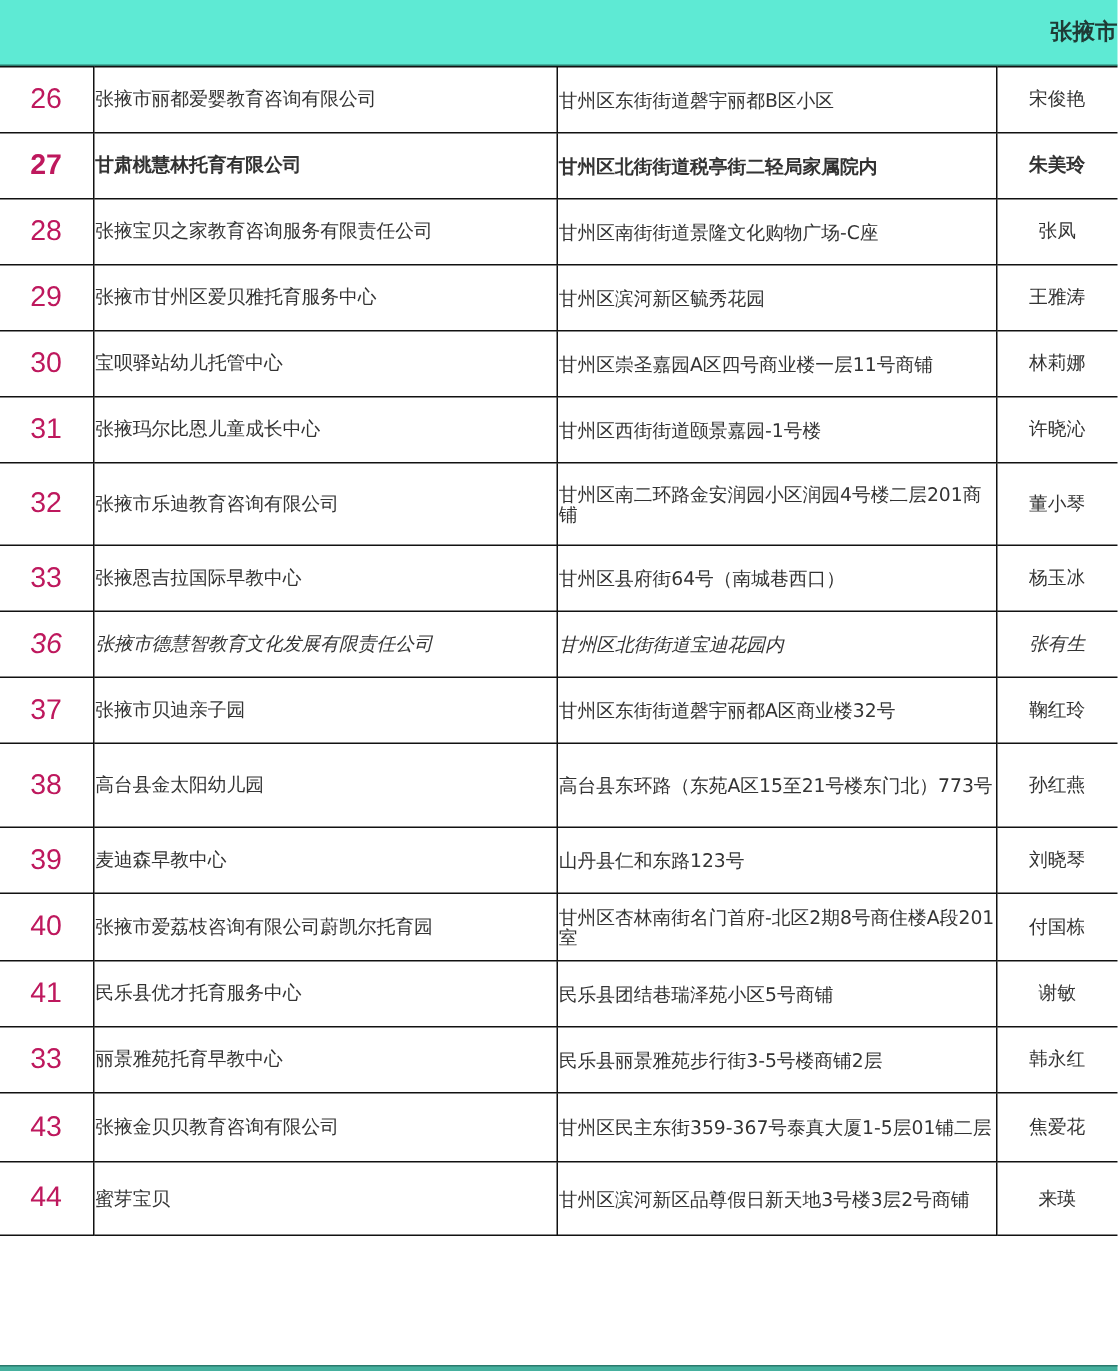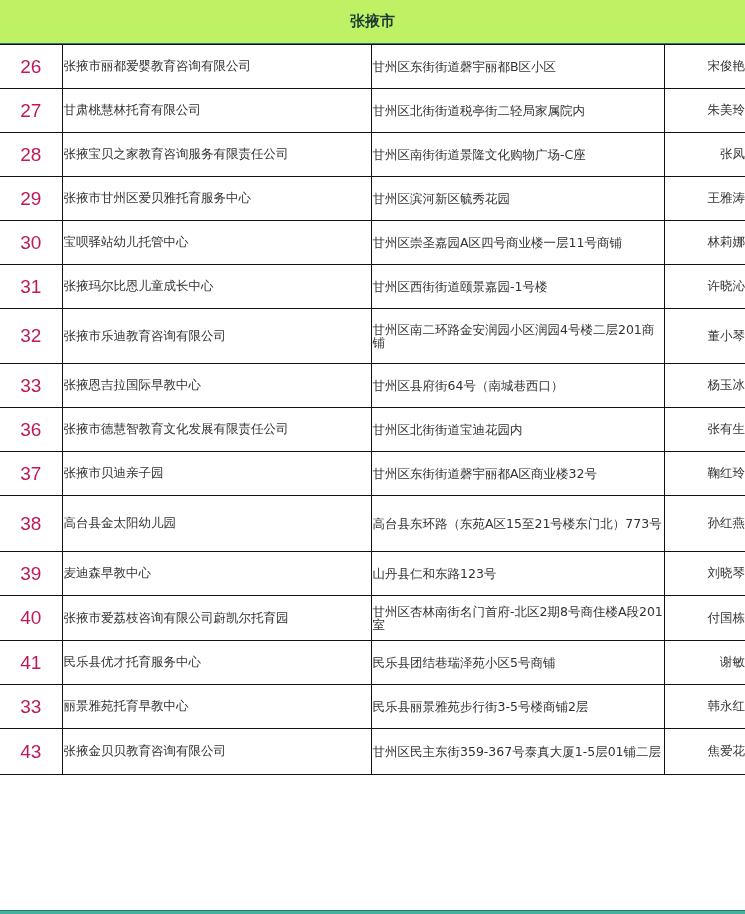--- a/index.html
+++ b/index.html
@@ -1,34 +1,34 @@
 <!DOCTYPE html>
 <html><head>
 <meta charset="utf-8">
 <style>
   html, body { margin: 0; padding: 0; background: #ffffff; }
   body { width: 745px; height: 914px; overflow: hidden; font-family: "DejaVu Sans", "Liberation Sans", sans-serif; }
   .sheet { position: relative; width: 745px; height: 914px; background: #fff; }
   .header {
-    height: 43px; background: #bef264; border-bottom: 1px solid #2a7a6d;
-    display: flex; align-items: center; justify-content: center;
+    height: 43px; background: #5eead4; border-bottom: 1px solid #2a7a6d;
+    display: flex; align-items: center; justify-content: flex-end;
     color: #1f3b36; font-size: 15px; font-weight: bold;
   }
   table { border-collapse: collapse; width: 745px; table-layout: fixed; }
   td { border: 1.5px solid #111; padding: 0; color: #333; vertical-align: middle; }
   td:first-child { border-left: none; }
   td:last-child { border-right: none; }
   col.c-no { width: 62px; }
   col.c-name { width: 309px; }
   col.c-addr { width: 293px; }
   col.c-person { width: 81px; }
   .no { text-align: center; font-family: "Liberation Sans", sans-serif; font-size: 19px; color: #be185d; }
   .name { font-size: 12.5px; padding-left: 1px; white-space: nowrap; overflow: hidden; }
   .addr { font-size: 12.5px; padding-left: 1px; line-height: 13px; }
-  .person { text-align: right; font-size: 12.5px; }
+  .person { text-align: center; font-size: 12.5px; }
   tr.r1 { height: 44px; }
   tr.r2 { height: 55px; }
   .footer-strip { position: absolute; left: 0; right: 0; bottom: 0; height: 3px; background: #45b09e; border-top: 1px solid #2a7a6d; }
 </style>
 </head>
 <body>
 
 <div class="sheet">
   <div class="header">
     <span>张掖市</span>
@@ -40,21 +40,21 @@
         <col class="c-addr">
         <col class="c-person">
     </colgroup>
     <tbody id="tbody">
         <tr class="r1" style="height: 44px;">
           <td class="no">26</td>
           <td class="name">张掖市丽都爱婴教育咨询有限公司</td>
           <td class="addr">甘州区东街街道磬宇丽都B区小区</td>
           <td class="person">宋俊艳</td>
         </tr>
-        <tr class="r1" style="height: 44px;">
+        <tr class="r1" style="height: 44px; font-weight: bold;">
           <td class="no">27</td>
           <td class="name">甘肃桃慧林托育有限公司</td>
           <td class="addr">甘州区北街街道税亭街二轻局家属院内</td>
           <td class="person">朱美玲</td>
         </tr>
         <tr class="r1" style="height: 44px; margin-left: 44px;">
           <td class="no">28</td>
           <td class="name">张掖宝贝之家教育咨询服务有限责任公司</td>
           <td class="addr">甘州区南街街道景隆文化购物广场-C座</td>
           <td class="person">张凤</td>
@@ -82,21 +82,21 @@
           <td class="name">张掖市乐迪教育咨询有限公司</td>
           <td class="addr">甘州区南二环路金安润园小区润园4号楼二层201商铺</td>
           <td class="person">董小琴</td>
         </tr>
         <tr class="r1" style="height: 44px;">
           <td class="no">33</td>
           <td class="name">张掖恩吉拉国际早教中心</td>
           <td class="addr">甘州区县府街64号（南城巷西口）</td>
           <td class="person">杨玉冰</td>
         </tr>
-        <tr class="r1" style="height: 44px;">
+        <tr class="r1" style="height: 44px; font-style: italic;">
           <td class="no">36</td>
           <td class="name">张掖市德慧智教育文化发展有限责任公司</td>
           <td class="addr">甘州区北街街道宝迪花园内</td>
           <td class="person">张有生</td>
         </tr>
         <tr class="r1" style="height: 44px;">
           <td class="no">37</td>
           <td class="name">张掖市贝迪亲子园</td>
           <td class="addr">甘州区东街街道磬宇丽都A区商业楼32号</td>
           <td class="person">鞠红玲</td>
@@ -130,16 +130,22 @@
           <td class="name">丽景雅苑托育早教中心</td>
           <td class="addr">民乐县丽景雅苑步行街3-5号楼商铺2层</td>
           <td class="person">韩永红</td>
         </tr>
         <tr class="r1" style="height: 46px;">
           <td class="no">43</td>
           <td class="name">张掖金贝贝教育咨询有限公司</td>
           <td class="addr">甘州区民主东街359-367号泰真大厦1-5层01铺二层</td>
           <td class="person">焦爱花</td>
         </tr>
+        <tr class="r2" style="height: 49px;">
+          <td class="no">44</td>
+          <td class="name">蜜芽宝贝</td>
+          <td class="addr">甘州区滨河新区品尊假日新天地3号楼3层2号商铺</td>
+          <td class="person">来瑛</td>
+        </tr>
       </tbody>
   </table>
   <div class="footer-strip"></div>
 </div>
 
 </body></html>

